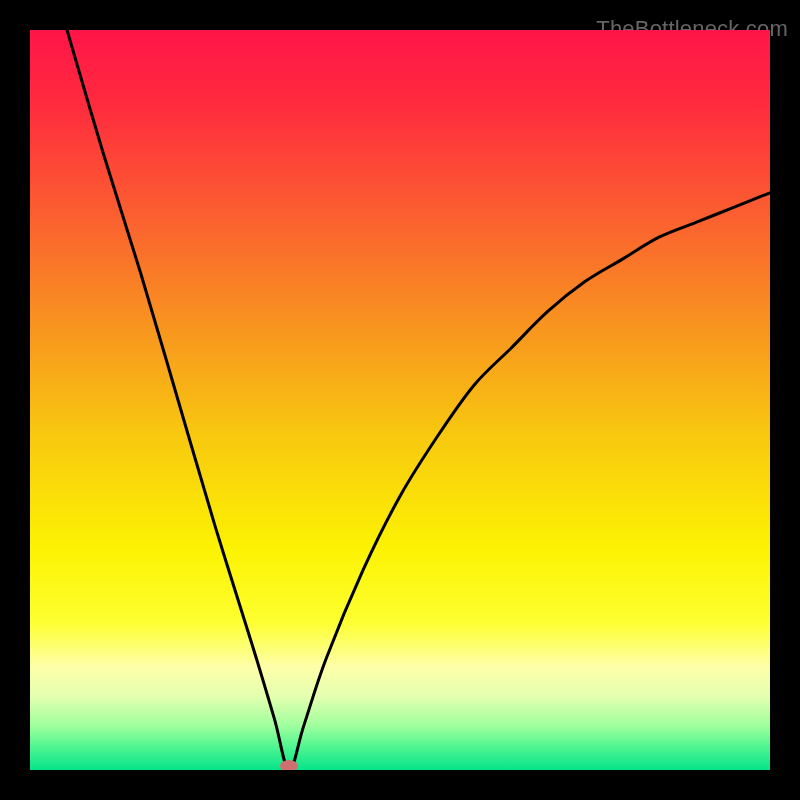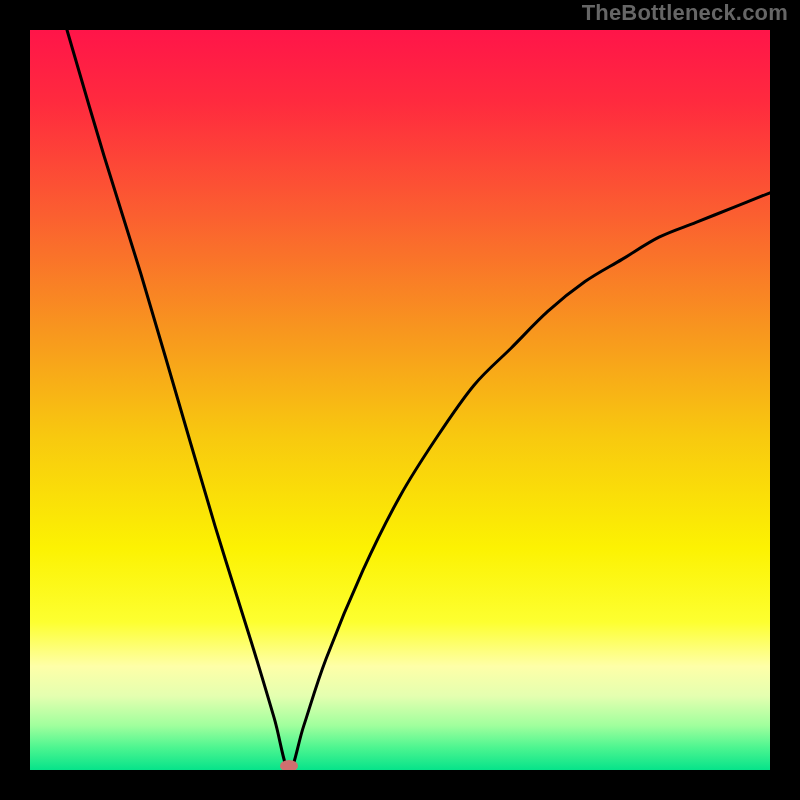--- a/index.html
+++ b/index.html
@@ -20,25 +20,25 @@
   .plot {
     position: absolute;
     left: 30px;
     top: 30px;
     width: 740px;
     height: 740px;
     overflow: hidden;
   }
   .watermark {
     position: absolute;
-    top: 0;
+    top: 16px;
     right: 12px;
     color: #666;
     font-size: 22px;
-    font-weight: 700;
+    font-weight: 400;
     letter-spacing: 0.2px;
     user-select: none;
   }
   svg { display: block; }
 </style>
 </head>
 <body>
 
 <div class="frame">
   <div class="watermark">TheBottleneck.com</div>

